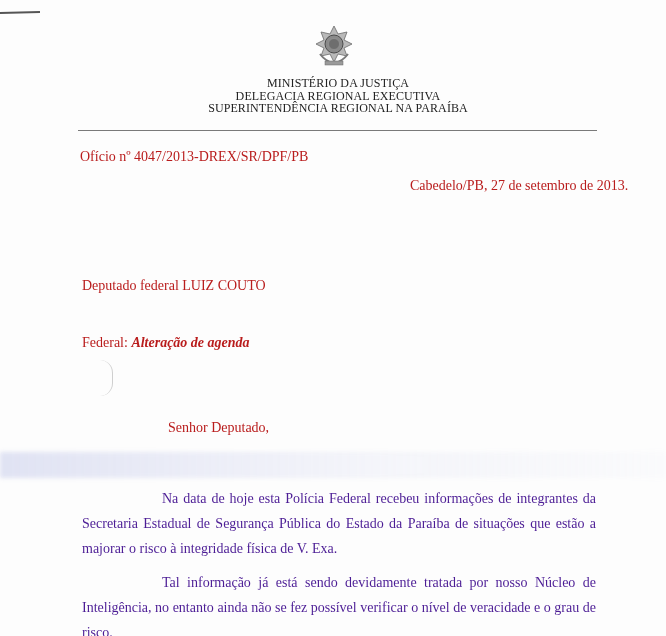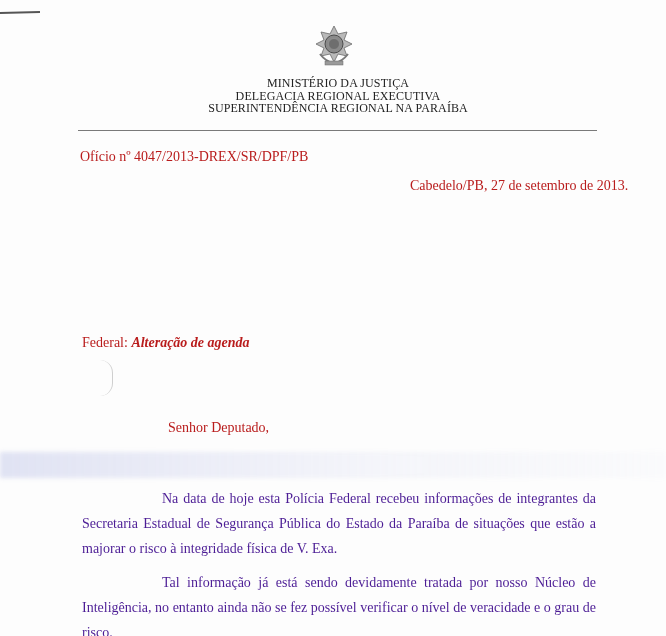--- a/index.html
+++ b/index.html
@@ -126,20 +126,21 @@
     <div>SUPERINTENDÊNCIA REGIONAL NA PARAÍBA</div>
   </div>
 
   <div class="header-rule"></div>
 
   <div class="text oficio">Ofício nº 4047/2013-DREX/SR/DPF/PB</div>
 
   <div class="text date">Cabedelo/PB, 27 de setembro de 2013.</div>
 
   <div class="text recipient">
+    <div>Deputado federal LUIZ COUTO</div>
   </div>
 
   <div class="text subject">
     <span>Federal:</span>
     <b>Alteração de agenda</b>
   </div>
 
   <div class="paren-mark"></div>
 
   <div class="text salutation">Senhor Deputado,</div>

